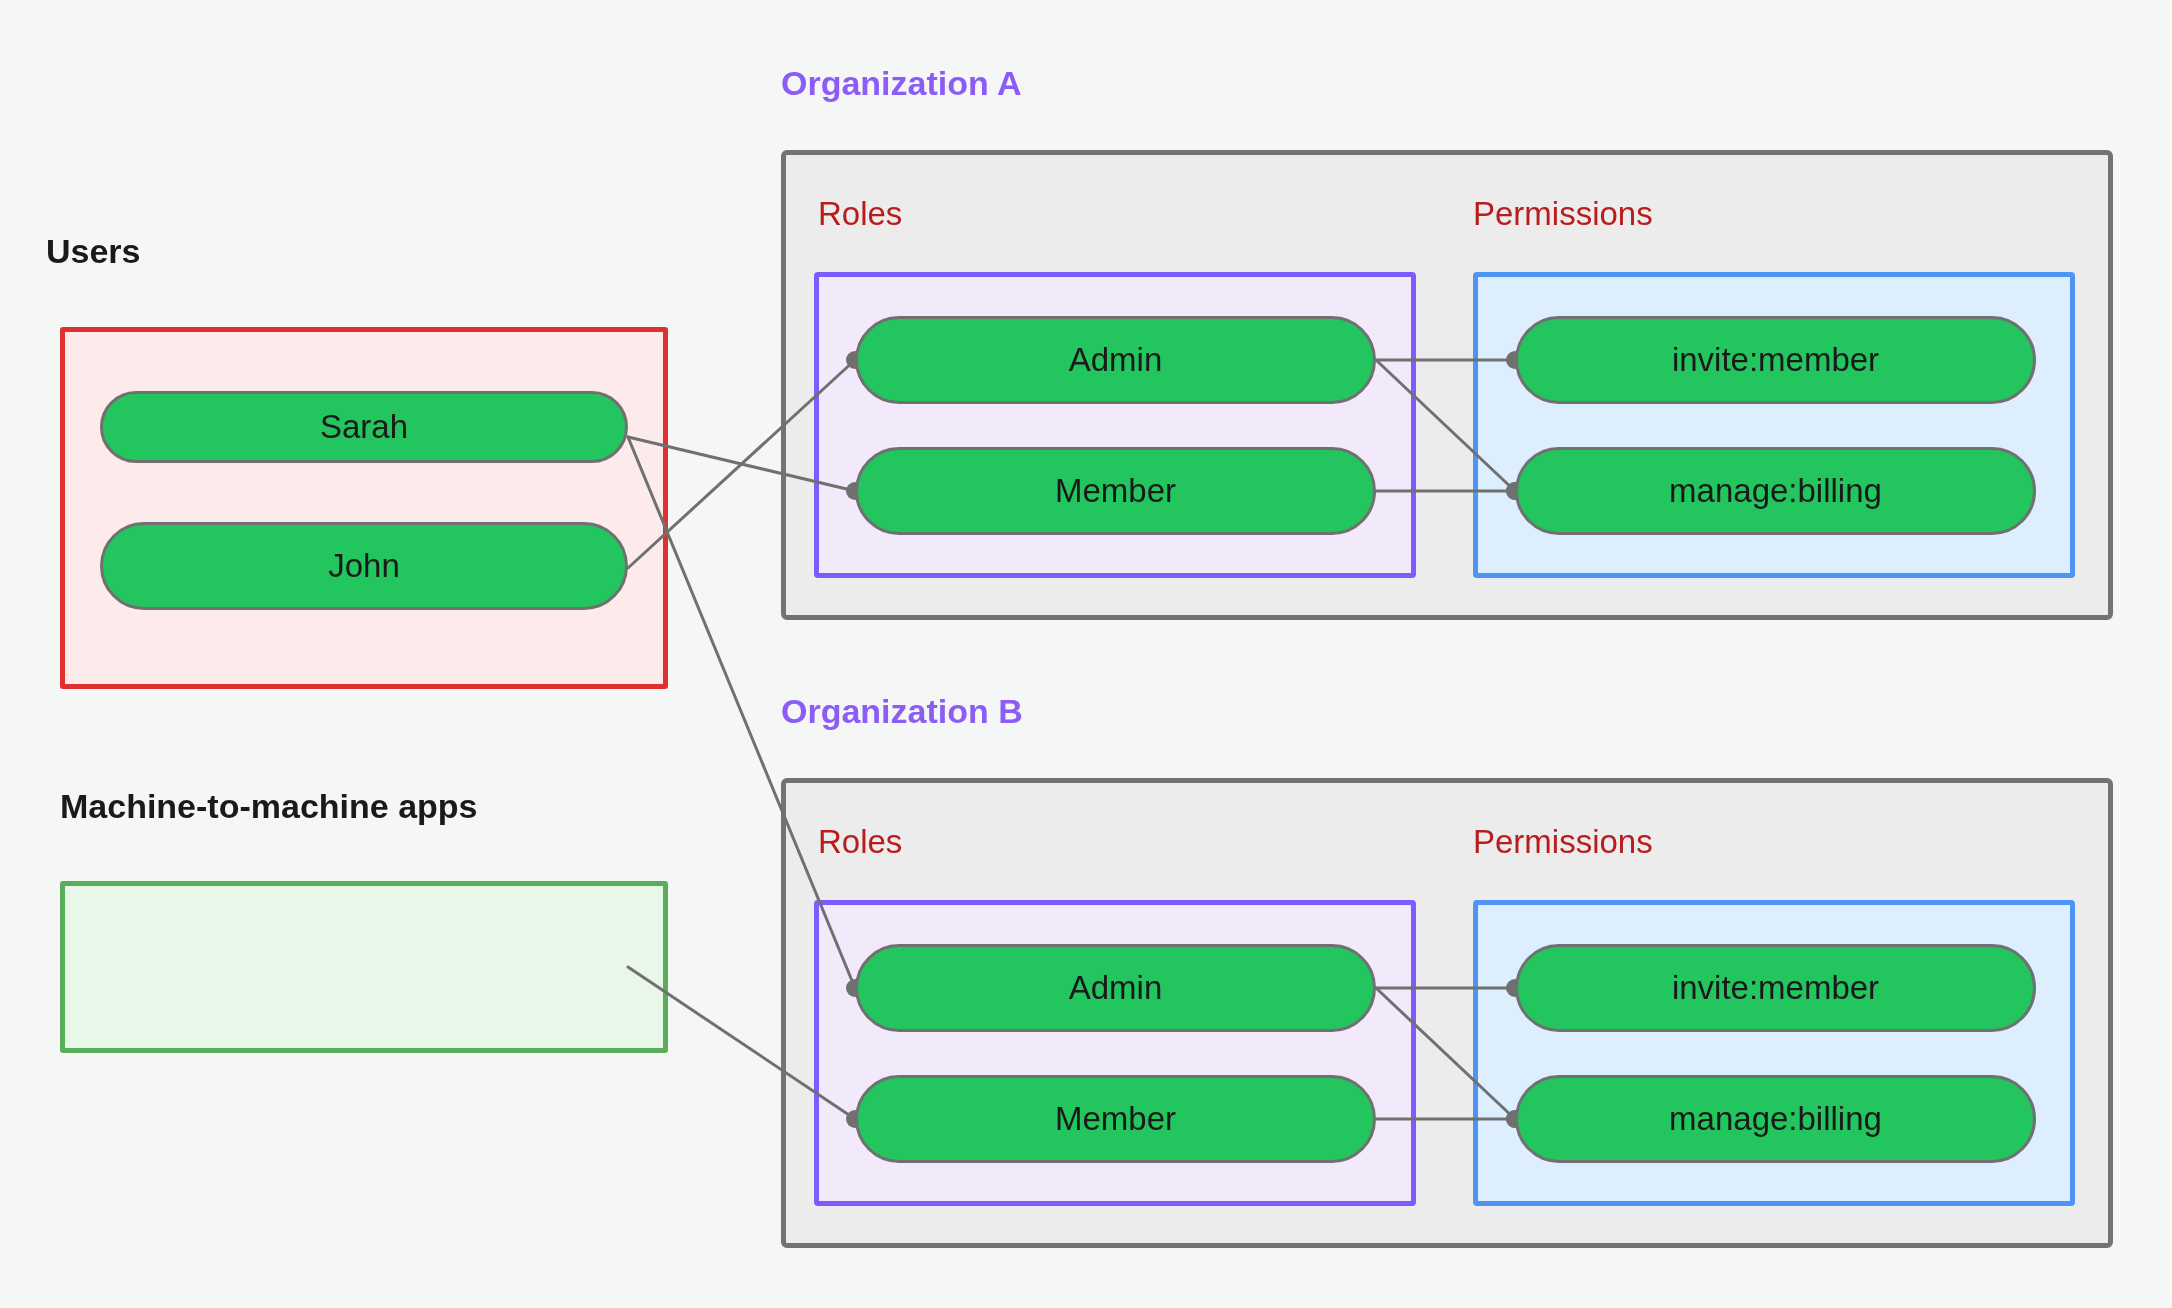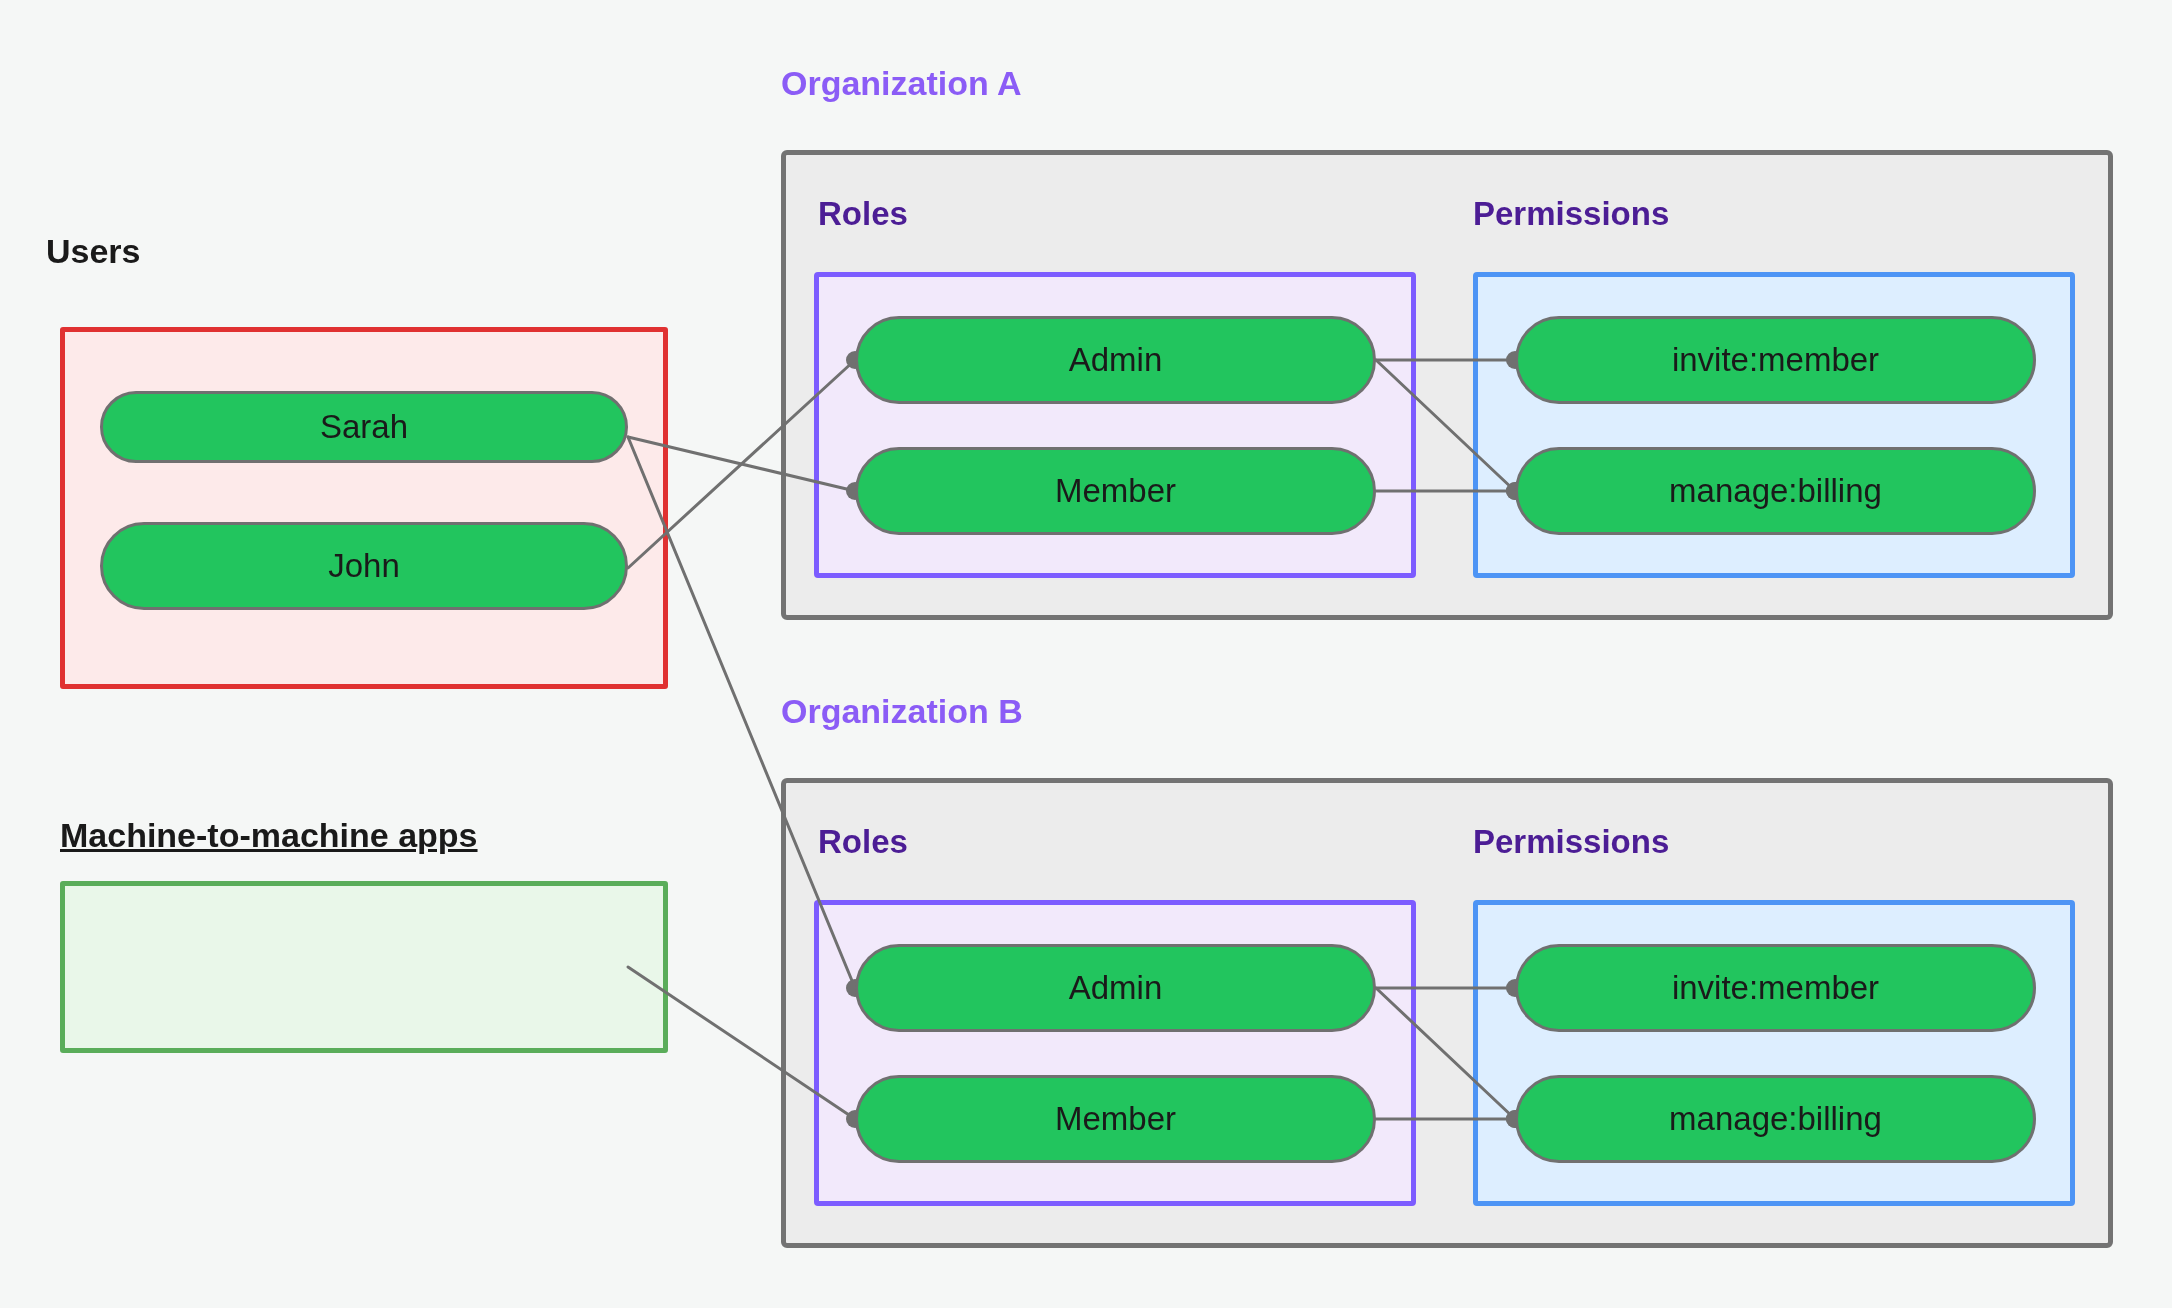--- a/index.html
+++ b/index.html
@@ -84,22 +84,22 @@
     position: absolute;
     font-size: 34px;
     font-weight: bold;
     color: #8b5cf6;
     white-space: nowrap;
     z-index: 4;
   }
   .inner-label {
     position: absolute;
     font-size: 33px;
-    font-weight: bold;
-    color: #4c1d95;
+    font-weight: normal;
+    color: #b91c1c;
     white-space: nowrap;
     z-index: 4;
   }
 
   
   .pill {
     position: absolute;
     box-sizing: border-box;
     background: #22c55e;
     border: 3px solid #707070;
@@ -149,21 +149,21 @@
   </svg>
 
   <div class="section-title" style="left:46px; top:232px;">Users</div>
 
   <div class="group-box users" style="left:60px; top:327px; width:608px; height:362px;"></div>
 
   <div class="pill" id="node-sarah" style="left:100px; top:391px; width:528px; height:72px;">Sarah</div>
 
   <div class="pill" id="node-john" style="left:100px; top:522px; width:528px; height:88px;">John</div>
 
-  <div class="section-title" style="left:60px; top:816px;text-decoration:underline;">Machine-to-machine apps</div>
+  <div class="section-title" style="left:60px; top:787px;">Machine-to-machine apps</div>
 
   <div class="group-box m2m" style="left:60px; top:881px; width:608px; height:172px;"></div>
 
 
   <div class="org-title" style="left:781px; top:64px;">Organization A</div>
 
   <div class="org-box" style="left:781px; top:150px; width:1332px; height:470px;"></div>
 
   <div class="inner-label" style="left:818px; top:195px;">Roles</div>
 

